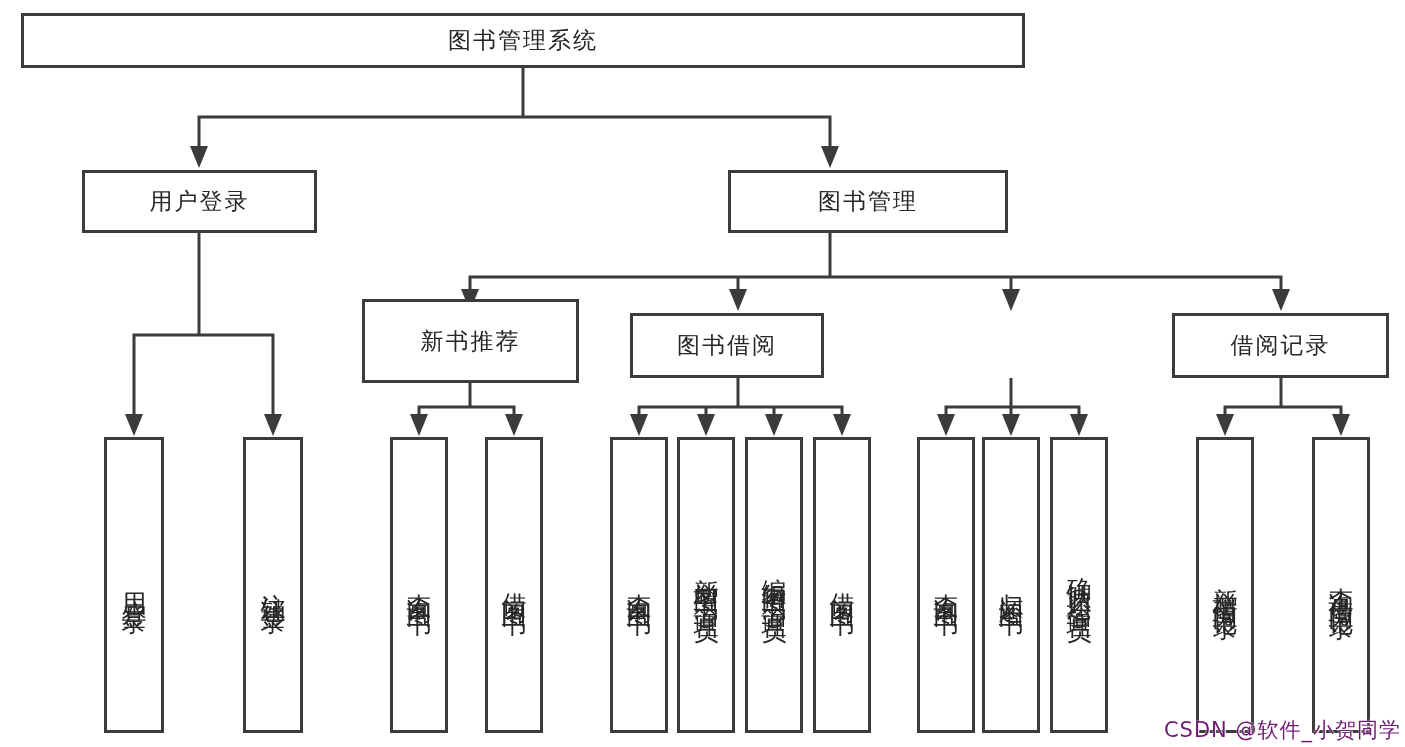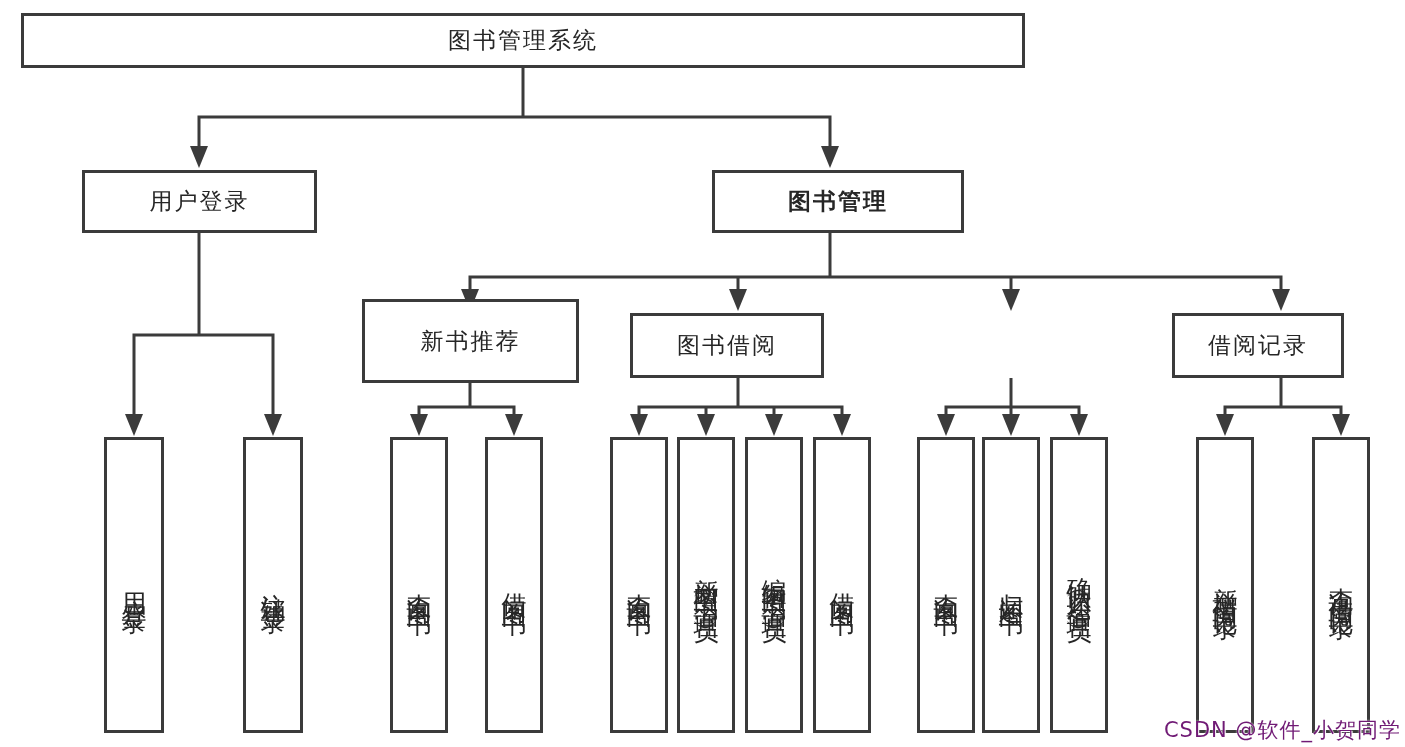--- a/index.html
+++ b/index.html
@@ -121,31 +121,31 @@
     <path class="ah" d="M1332,414 h18 L1341,436 Z"></path>
   </svg>
 
   <div class="node hbox" style="left:21px; top:13px; width:1004px; height:55px;">
     <span>图书管理系统</span>
   </div>
 
   <div class="node hbox" style="left:82px; top:170px; width:235px; height:63px;">
     <span>用户登录</span>
   </div>
-  <div class="node hbox" style="left:712px; top:170px; width:252px; height:63px;font-weight:bold;">
+  <div class="node hbox" style="left:728px; top:170px; width:280px; height:63px;">
     <span>图书管理</span>
   </div>
 
   <div class="node hbox" style="left:362px; top:299px; width:217px; height:84px;">
     <span>新书推荐</span>
   </div>
   <div class="node hbox" style="left:630px; top:313px; width:194px; height:65px;">
     <span>图书借阅</span>
   </div>
-  <div class="node hbox" style="left:1172px; top:313px; width:172px; height:65px;">
+  <div class="node hbox" style="left:1172px; top:313px; width:217px; height:65px;">
     <span>借阅记录</span>
   </div>
 
   <div class="node vbox" style="left:104px; width:60px;">
     <span class="vtext">用户登录</span>
   </div>
   <div class="node vbox" style="left:243px; width:60px;">
     <span class="vtext">注销登录</span>
   </div>
 

